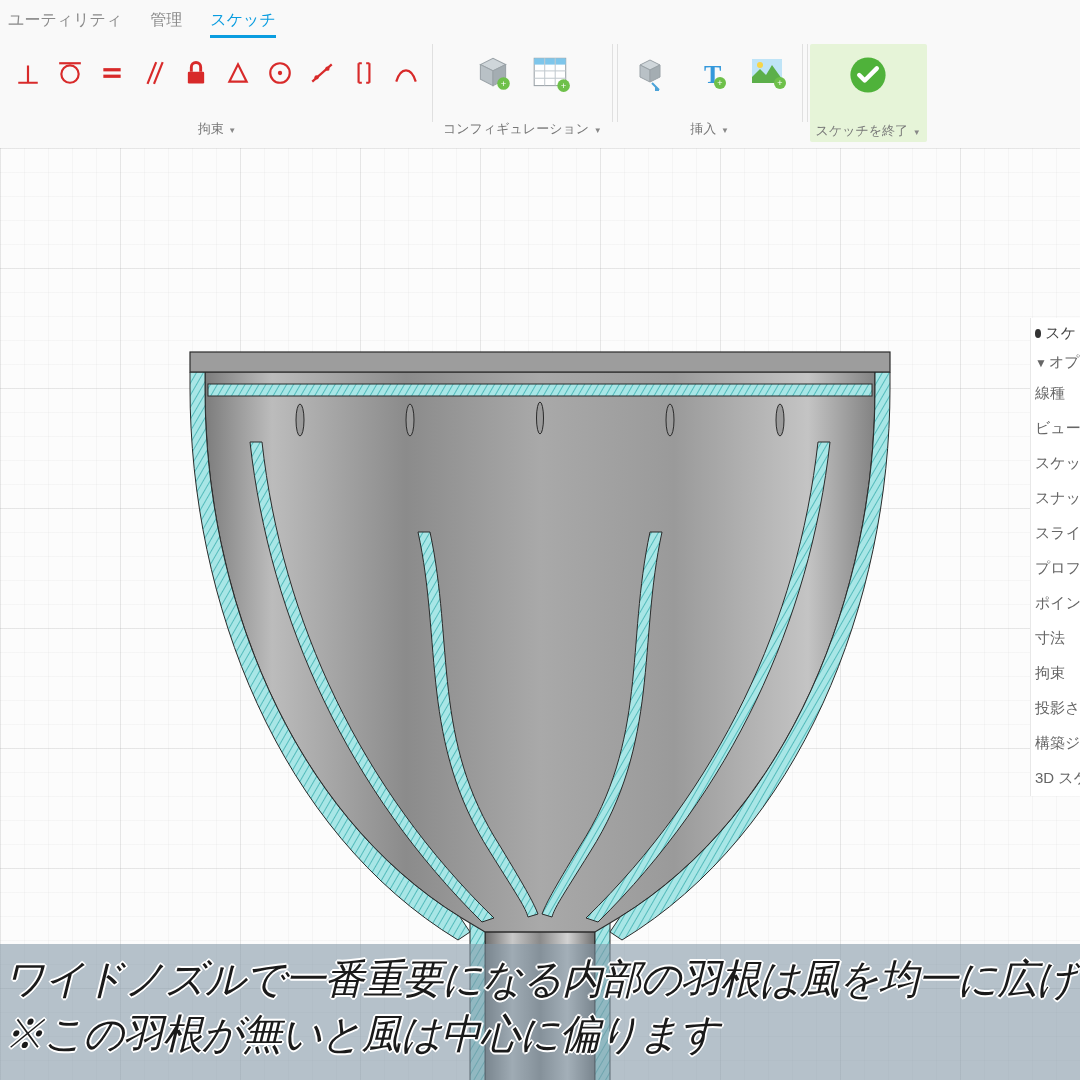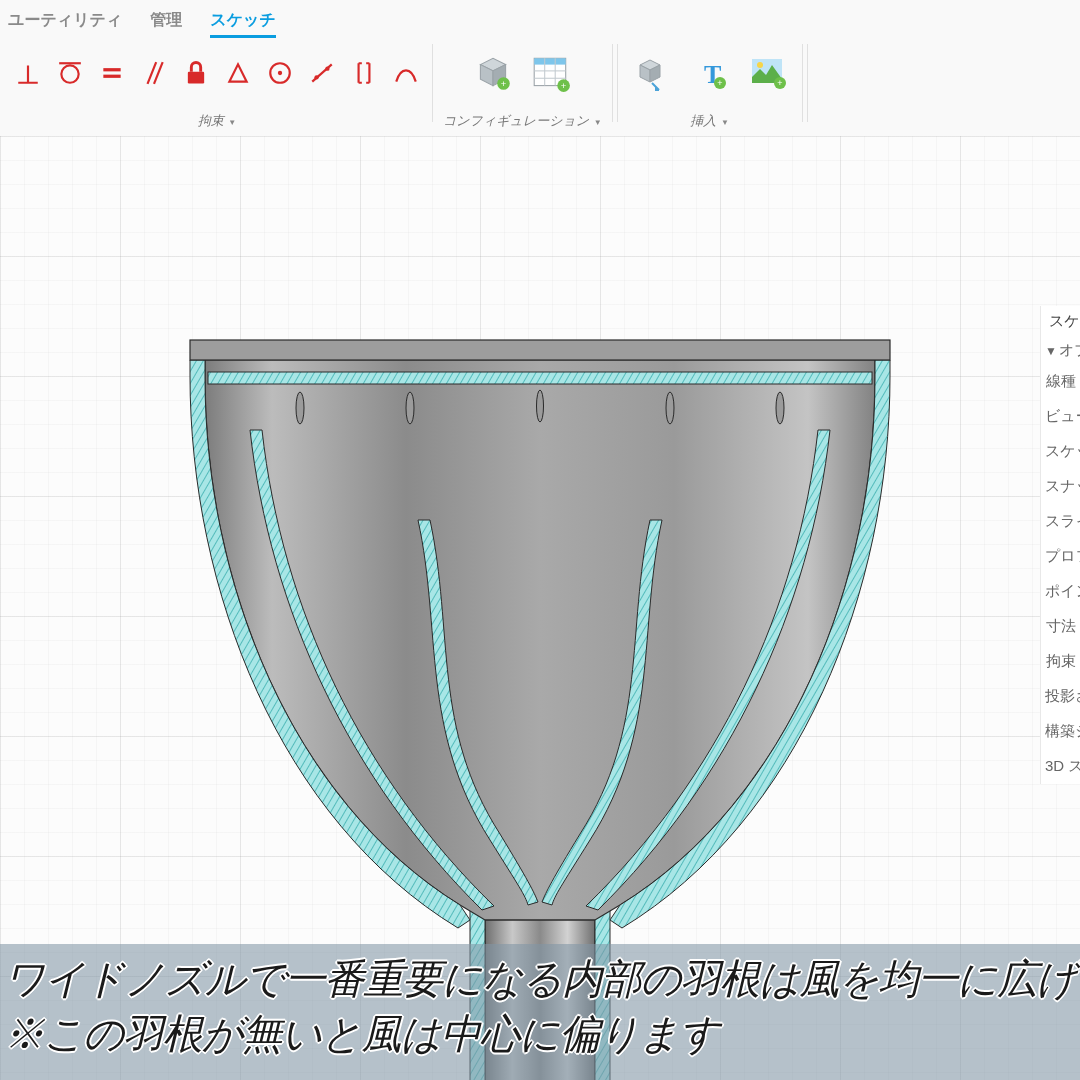--- a/index.html
+++ b/index.html
@@ -13,21 +13,21 @@
   }
 
   .tabs {
     display: flex;
     gap: 28px;
     padding: 10px 0 2px 8px;
     font-size: 16px;
     color: #8a8a8a;
     background: #f9f9f9;
   }
-  .tabs .tab { padding-bottom: 4px; font-weight: bold; }
+  .tabs .tab { padding-bottom: 4px; }
   .tabs .tab.active {
     color: #0a9de0;
     border-bottom: 3px solid #0a9de0;
   }
 
   .toolbar-wrap { background: #f9f9f9; }
 
   .toolbar {
     display: flex;
     align-items: flex-start;
@@ -45,22 +45,21 @@
   .icon-row {
     display: flex;
     align-items: center;
     gap: 10px;
     height: 58px;
   }
 
   .group-label {
     font-size: 13px;
     color: #777;
-    margin-top: 10px;
-    font-style: italic;
+    margin-top: 18px;
   }
 
   .sep {
     width: 1px;
     background: #e0e0e0;
     height: 78px;
     margin: 0 2px;
   }
 
   .ico {
@@ -110,21 +109,21 @@
     top: 58%;
     transform: translate(-50%, -50%);
     width: 900px;
     height: 820px;
   }
 
   .side-panel {
     position: absolute;
     right: 0;
     top: 170px;
-    width: 40px;
+    width: 50px;
     background: #fff;
     border-left: 1px solid #e8e8e8;
     font-size: 15px;
     color: #666;
   }
   .side-panel .panel-title {
     font-size: 15px;
     color: #444;
     padding: 6px 4px;
     white-space: nowrap;
@@ -135,21 +134,20 @@
     width: 9px; height: 9px; border-radius: 50%;
     background: #333; margin-right: 4px;
   }
   .side-panel .panel-sub {
     padding: 4px 4px;
     white-space: nowrap;
   }
   .side-panel .panel-item {
     padding: 8px 4px;
     white-space: nowrap;
-    text-align: right;
   }
   .side-panel .tri {
     font-size: 12px; margin-right: 2px;
   }
 
   .caption {
     position: absolute;
     left: 0;
     bottom: 0;
     width: 100%;
@@ -315,20 +313,31 @@
         </span>
       </div>
       <div class="group-label"><span>挿入</span> <span class="dropdown-caret">▼</span></div>
     </div>
 
     <div class="sep"></div>
 
 
     <div class="sep"></div>
 
+    <div class="tool-group finish-btn">
+      <div class="icon-row">
+        <span class="ico-big">
+          <svg viewBox="0 0 40 40" width="44" height="44">
+            <circle cx="20" cy="20" r="16" fill="#4fb23a"></circle>
+            <path d="M12 20l5 5 11-11" stroke="#fff" stroke-width="4" fill="none" stroke-linecap="round" stroke-linejoin="round"></path>
+          </svg>
+        </span>
+      </div>
+      <div class="group-label"><span>スケッチを終了</span> <span class="dropdown-caret">▼</span></div>
+    </div>
 
   </div>
 </div>
 
 <div class="canvas-area">
   <div class="grid-bg"></div>
 
   <svg class="model-svg" viewBox="0 0 900 820">
     <defs>
       <linearGradient id="steel" x1="0" x2="1">

